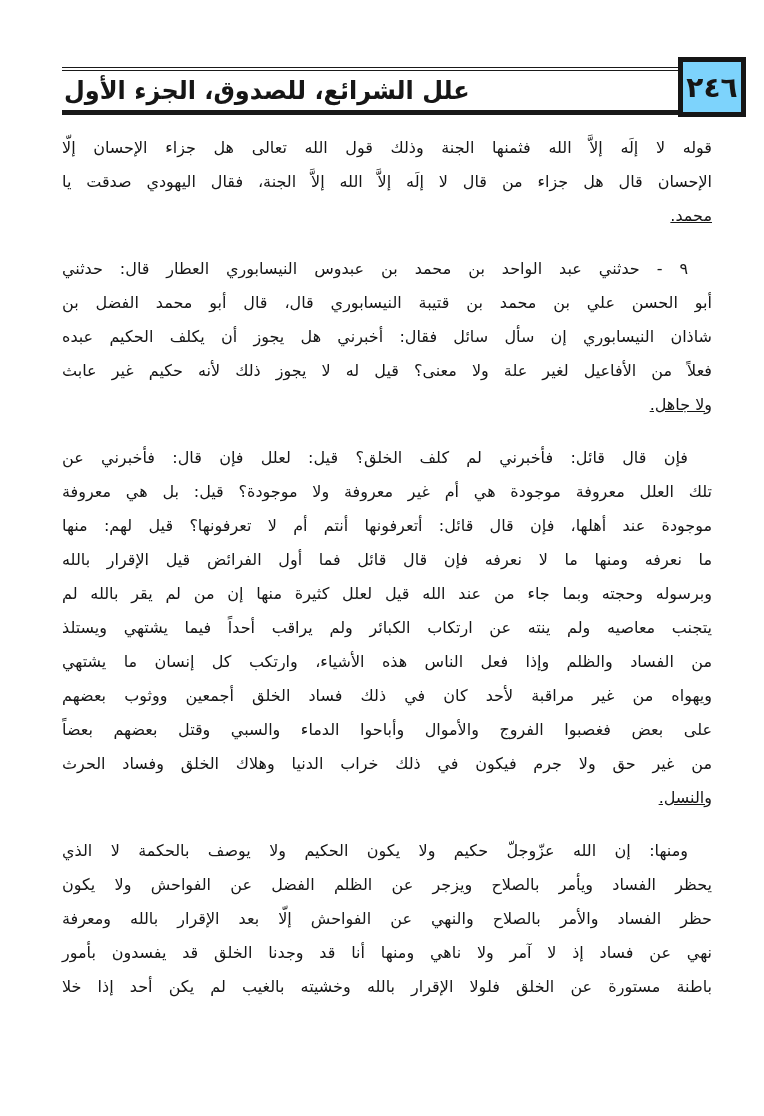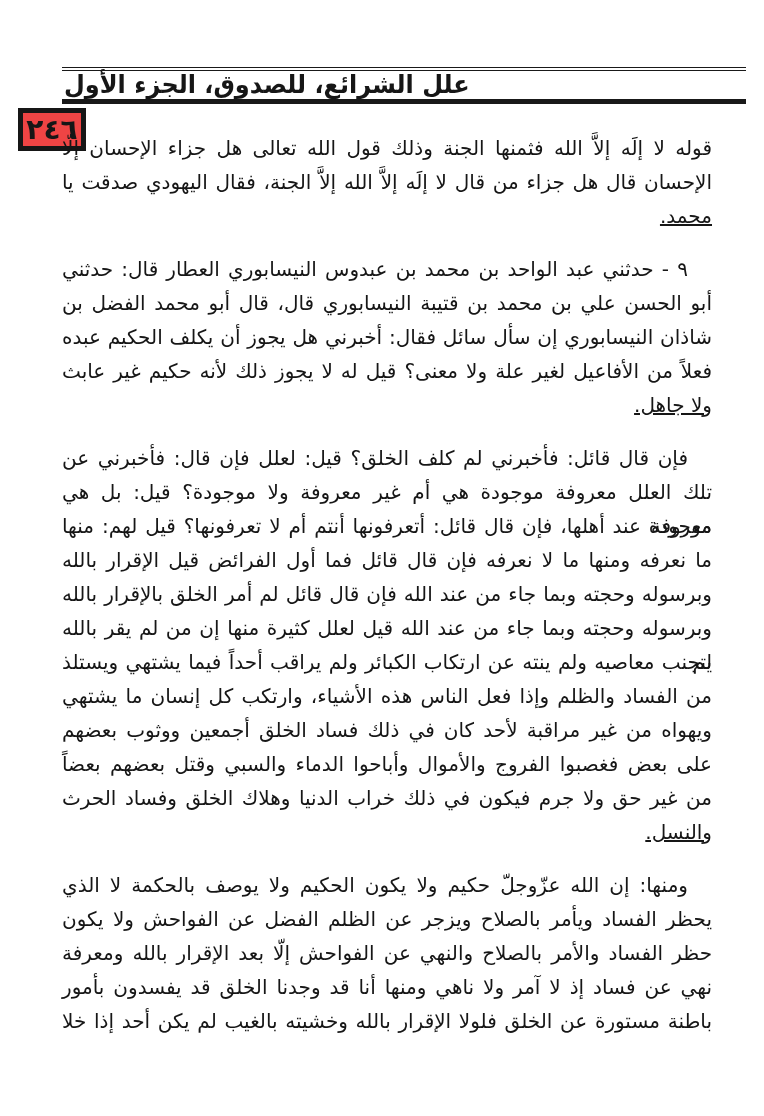--- a/index.html
+++ b/index.html
@@ -20,21 +20,20 @@
   }
   
   .header {
     position: absolute;
     top: 57px;
     left: 18px;
     width: 728px;
     height: 62px;
     display: flex;
     direction: ltr; 
-    flex-direction: column;
   }
   .header-band {
     box-sizing: border-box;
     flex: 1;
     margin-top: 10px;
     margin-bottom: 4px;
     margin-left: 44px;
     border-top: 4px double #191919;
     border-bottom: 5px solid #191919;
     display: flex;
@@ -48,35 +47,35 @@
     font-size: 24px;
     letter-spacing: 0px;
     padding-left: 2px;
     transform: scaleY(1.05);
   }
   .page-num-box {
     box-sizing: border-box;
     width: 68px;
     height: 60px;
     border: 5px solid #161616;
-    background: #ef4444;
+    background: #7dd3fc;
     display: flex;
     align-items: center;
     justify-content: center;
     font-weight: bold;
     font-size: 28px;
   }
   
   .body-text {
     position: absolute;
     top: 131px;
     right: 52px;
     left: 62px;
     direction: rtl;
-    font-size: 20px;
+    font-size: 16px;
     line-height: 34px;
   }
   .para { margin: 0 0 19px 0; }
   .para:last-child { margin-bottom: 0; }
   .line {
     text-align: justify;
     text-align-last: justify;
     white-space: normal;
     height: 34px;
     overflow: visible;
@@ -113,21 +112,20 @@
         <div class="line">أبو الحسن علي بن محمد بن قتيبة النيسابوري قال، قال أبو محمد الفضل بن</div>
         <div class="line">شاذان النيسابوري إن سأل سائل فقال: أخبرني هل يجوز أن يكلف الحكيم عبده</div>
         <div class="line">فعلاً من الأفاعيل لغير علة ولا معنى؟ قيل له لا يجوز ذلك لأنه حكيم غير عابث</div>
         <div class="line last">ولا جاهل.</div>
       </div>
       <div class="para">
         <div class="line indent">فإن قال قائل: فأخبرني لم كلف الخلق؟ قيل: لعلل فإن قال: فأخبرني عن</div>
         <div class="line">تلك العلل معروفة موجودة هي أم غير معروفة ولا موجودة؟ قيل: بل هي معروفة</div>
         <div class="line">موجودة عند أهلها، فإن قال قائل: أتعرفونها أنتم أم لا تعرفونها؟ قيل لهم: منها</div>
         <div class="line">ما نعرفه ومنها ما لا نعرفه فإن قال قائل فما أول الفرائض قيل الإقرار بالله</div>
-        <div class="line">وبرسوله وحجته وبما جاء من عند الله فإن قال قائل لم أمر الخلق بالإقرار بالله</div>
         <div class="line">وبرسوله وحجته وبما جاء من عند الله قيل لعلل كثيرة منها إن من لم يقر بالله لم</div>
         <div class="line">يتجنب معاصيه ولم ينته عن ارتكاب الكبائر ولم يراقب أحداً فيما يشتهي ويستلذ</div>
         <div class="line">من الفساد والظلم وإذا فعل الناس هذه الأشياء، وارتكب كل إنسان ما يشتهي</div>
         <div class="line">ويهواه من غير مراقبة لأحد كان في ذلك فساد الخلق أجمعين ووثوب بعضهم</div>
         <div class="line">على بعض فغصبوا الفروج والأموال وأباحوا الدماء والسبي وقتل بعضهم بعضاً</div>
         <div class="line">من غير حق ولا جرم فيكون في ذلك خراب الدنيا وهلاك الخلق وفساد الحرث</div>
         <div class="line last">والنسل.</div>
       </div>
       <div class="para">
         <div class="line indent">ومنها: إن الله عزّوجلّ حكيم ولا يكون الحكيم ولا يوصف بالحكمة لا الذي</div>

